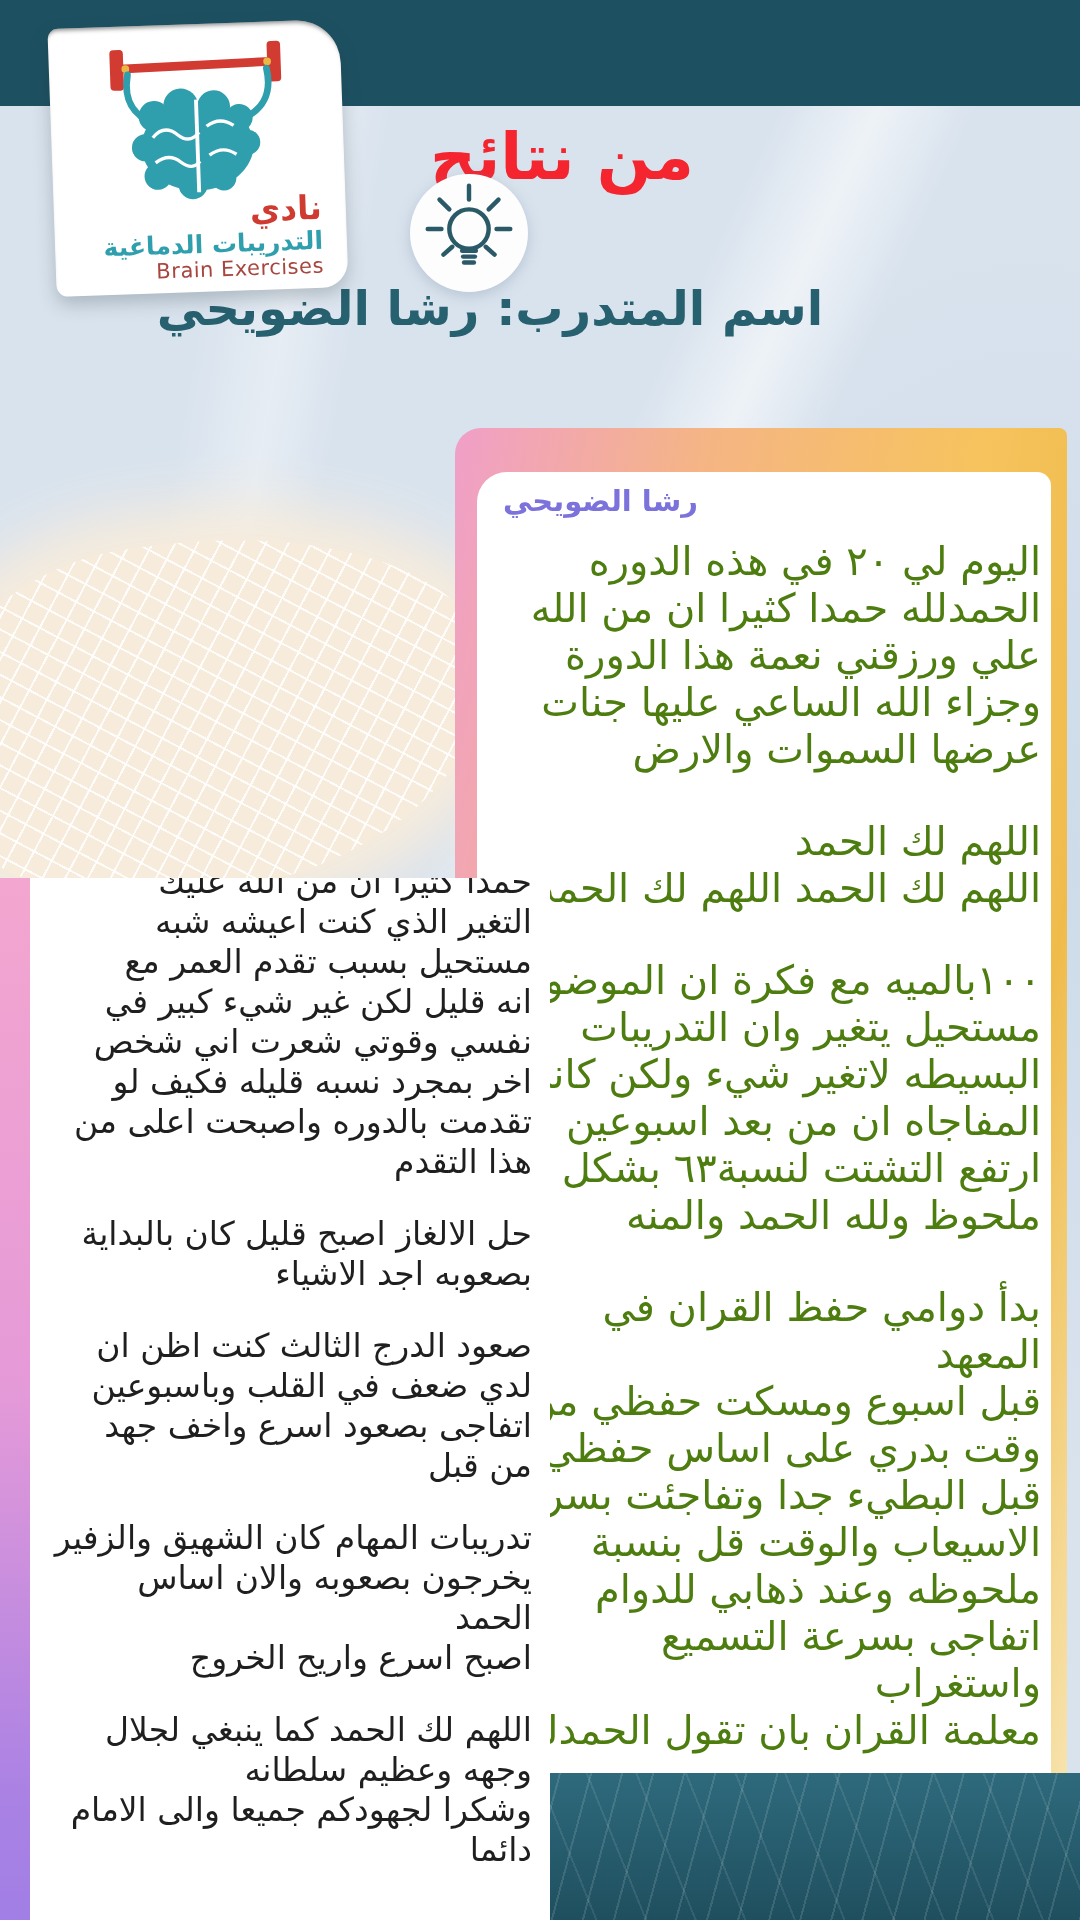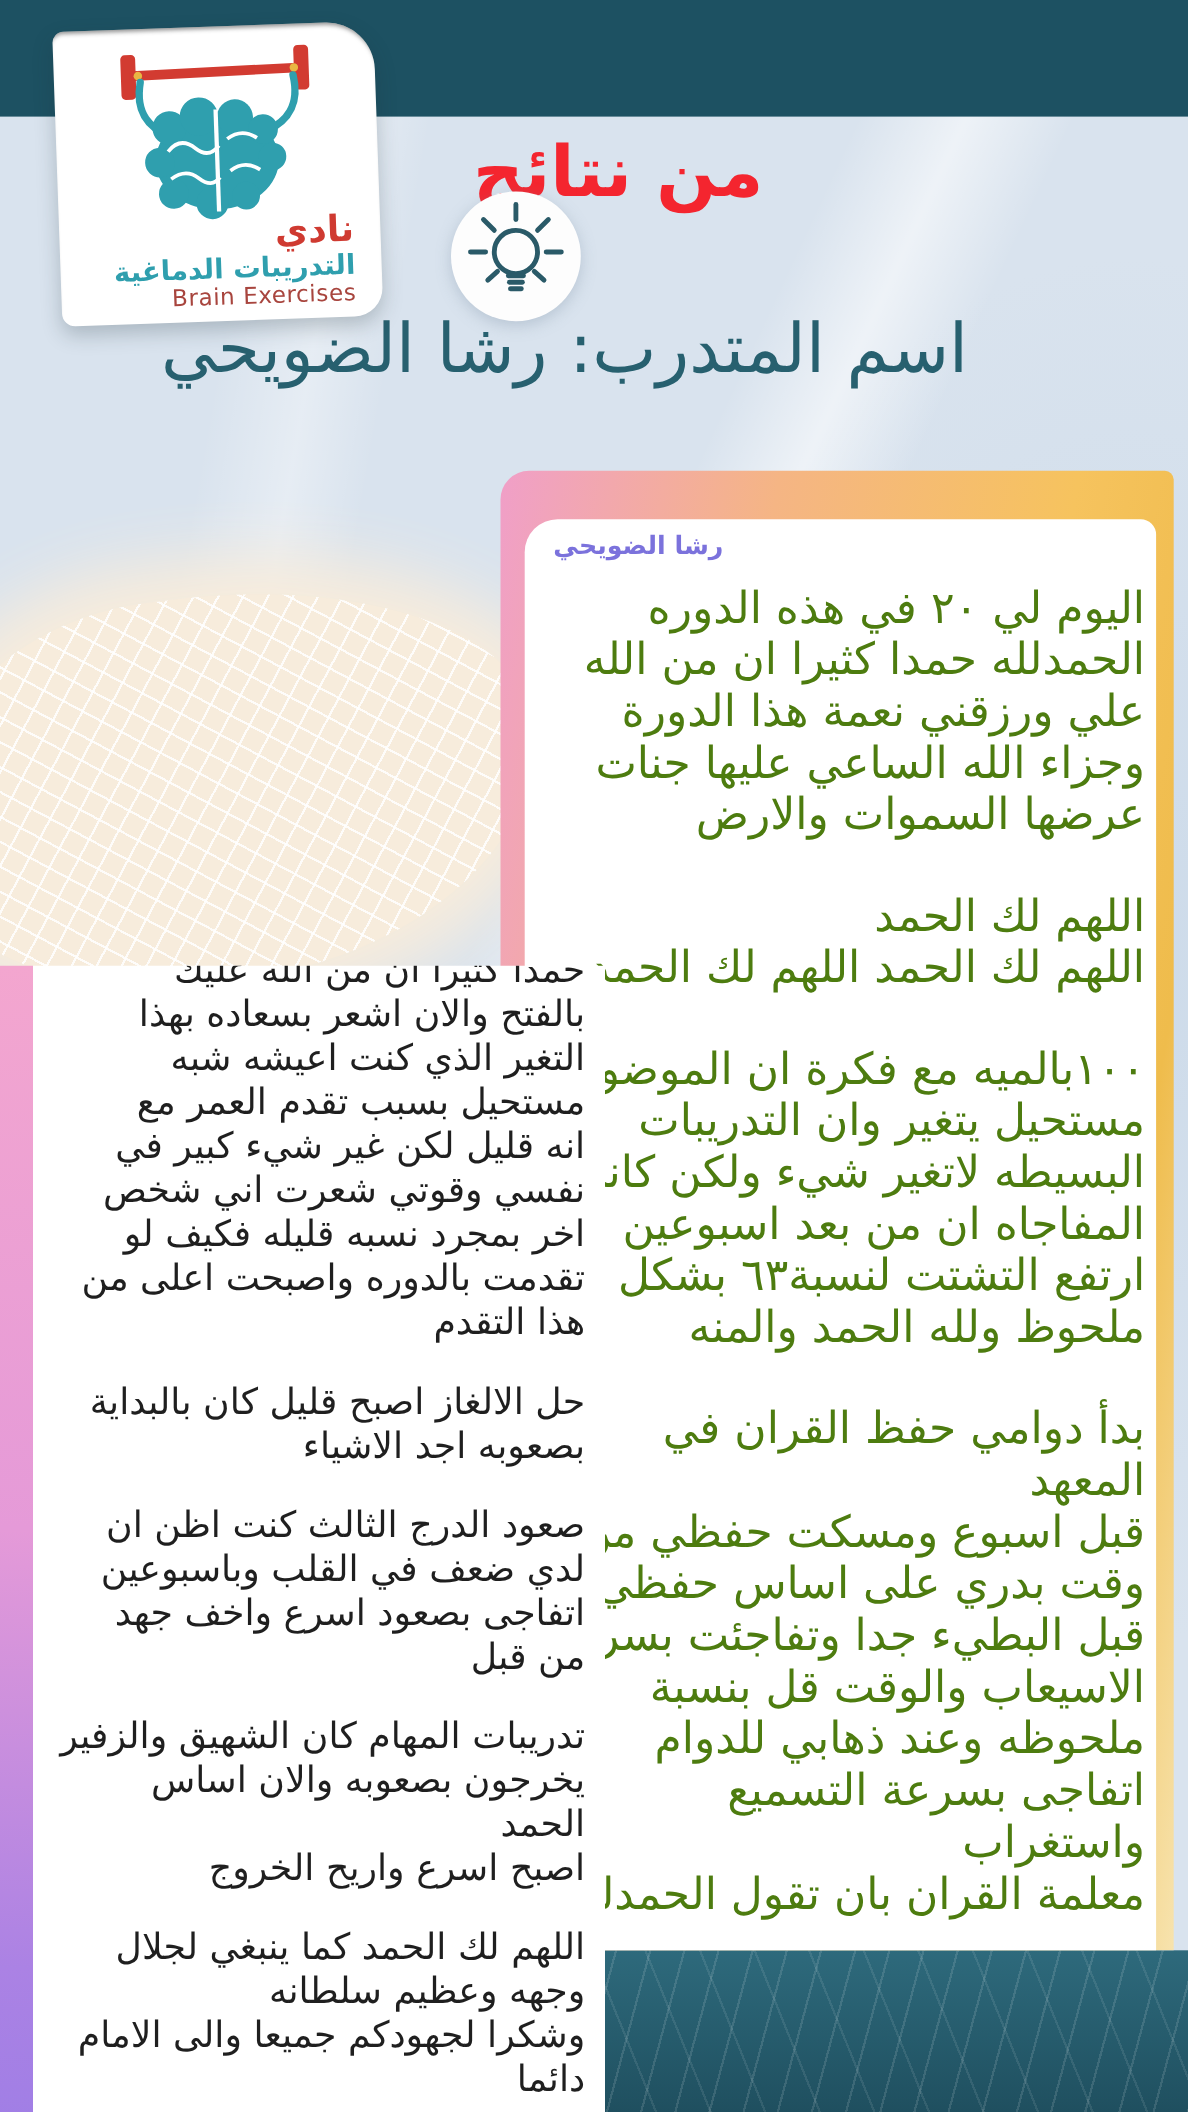--- a/index.html
+++ b/index.html
@@ -32,30 +32,30 @@
   .logo-art{position:absolute;left:0;top:6px;width:292px;height:170px;}
   .logo-text{position:absolute;right:24px;left:10px;top:170px;text-align:right;line-height:1.12;}
   .logo-ar1{color:var(--brand_red,#cf3a31);font-size:33px;font-weight:bold;}
   .logo-ar2{color:var(--brand_teal,#2f9fae);font-size:25px;font-weight:bold;}
   .logo-en {color:#a8453e;font-size:21px;letter-spacing:.5px;}
   
   .title{position:absolute;left:382px;top:120px;width:360px;z-index:4;text-align:center;
     font-size:64px;font-weight:800;color:var(--title_red,#f4252f);direction:rtl;}
   .bulb-wrap{position:absolute;left:410px;top:174px;width:118px;height:118px;z-index:4;
     background:#fdfdfd;border-radius:50%;box-shadow:0 4px 14px rgba(120,140,160,.35);}
-  .subtitle{position:absolute;left:100px;top:280px;width:780px;z-index:4;text-align:right;
-    font-size:62px;font-weight:400;color:var(--subtitle_teal,#27606f);direction:rtl;}
+  .subtitle{position:absolute;left:100px;top:280px;width:780px;z-index:4;text-align:center;
+    font-size:48px;font-weight:700;color:var(--subtitle_teal,#27606f);direction:rtl;}
   
   .right-chat{position:absolute;left:455px;top:428px;width:612px;height:1345px;z-index:2;
     border-radius:26px 8px 0 0;
     background:linear-gradient(100deg,#f09fc8 0%,#f5b584 30%,#f6c35e 62%,#efbc4c 82%,#f7e3ae 100%);}
   .right-bubble{position:absolute;left:22px;right:16px;top:44px;bottom:0;background:#fff;
     border-radius:30px 14px 0 0;overflow:hidden;}
   .sender{margin:12px 0 0 26px;text-align:left;direction:rtl;
-    font-size:23px;font-weight:bold;color:var(--sender_purple,#7b72dc);}
+    font-size:29px;font-weight:bold;color:var(--sender_purple,#7b72dc);}
   .rtext{margin:20px 10px 0 14px;direction:rtl;text-align:right;
     font-size:40px;line-height:47px;color:#4d7c0f;}
   .right-bubble .para+.para{margin-top:45px;}
   
   .left-chat{position:absolute;left:0;top:878px;width:550px;height:1138px;z-index:3;}
   .left-wall{position:absolute;left:0;top:0;bottom:0;width:30px;
     background:linear-gradient(180deg,#f3a6cf 0%,#e59ad8 45%,#ab82e4 80%,#9a7ce6 100%);
     border-radius:0 0 0 14px;}
   .left-strip{position:absolute;left:30px;right:0;bottom:0;height:9px;background:#ccd6ea;}
   .left-bubble{position:absolute;left:30px;right:0;top:0;bottom:9px;background:#fff;
@@ -166,21 +166,20 @@
     </div>
   </div>
 
   <div class="left-chat">
     <div class="left-wall"></div>
     <div class="left-strip"></div>
     <div class="left-bubble">
       <div class="ltext">
           <div class="para">
             <div class="line">حمدا كثيرا ان من الله عليك</div>
-            <div class="line">بالفتح والان اشعر بسعاده بهذا</div>
             <div class="line">التغير الذي كنت اعيشه شبه</div>
             <div class="line">مستحيل بسبب تقدم العمر مع</div>
             <div class="line">انه قليل لكن غير شيء كبير في</div>
             <div class="line">نفسي وقوتي شعرت اني شخص</div>
             <div class="line">اخر بمجرد نسبه قليله فكيف لو</div>
             <div class="line">تقدمت بالدوره واصبحت اعلى من</div>
             <div class="line">هذا التقدم</div>
           </div>
           <div class="para">
             <div class="line">حل الالغاز اصبح قليل كان بالبداية</div>

